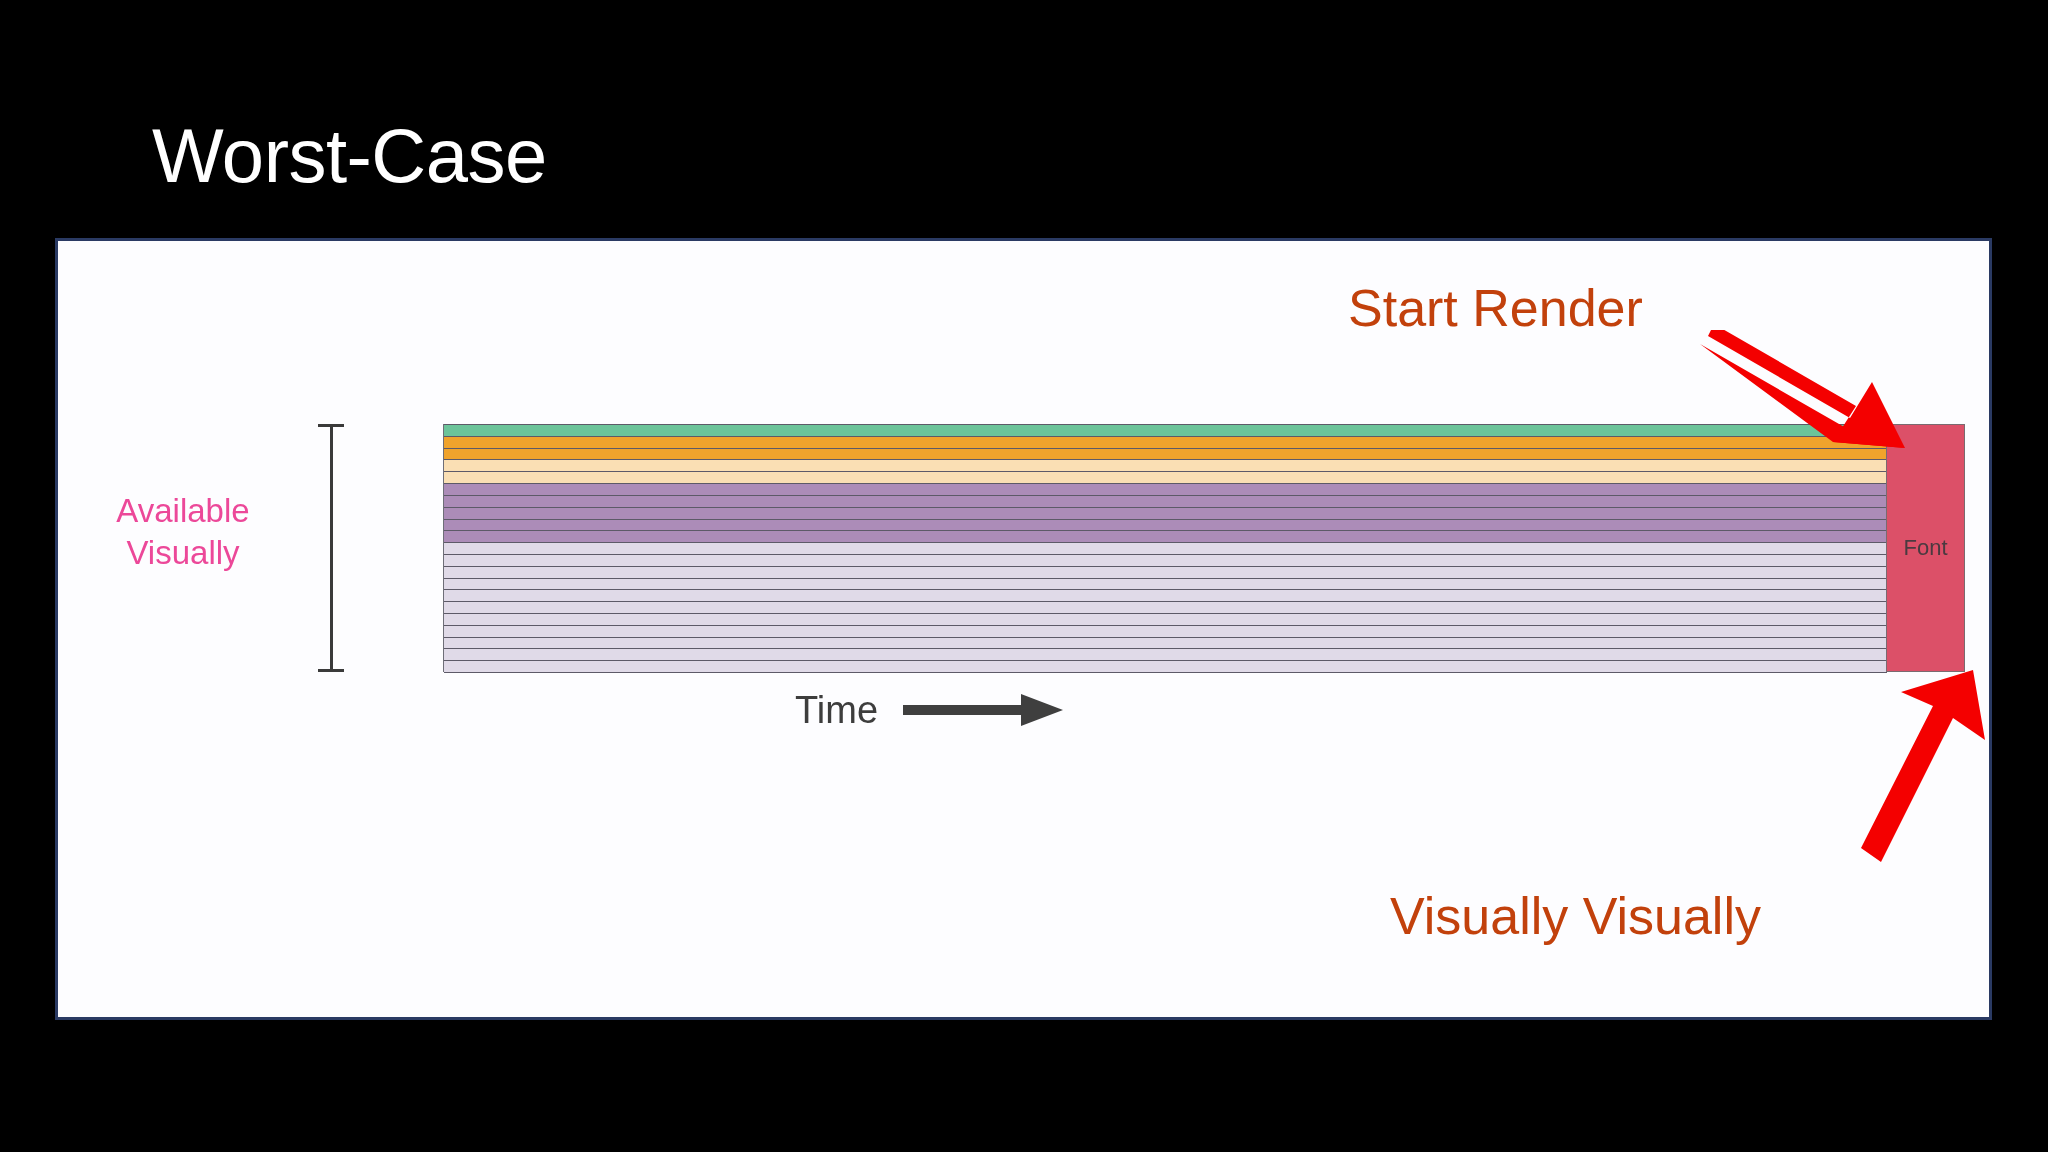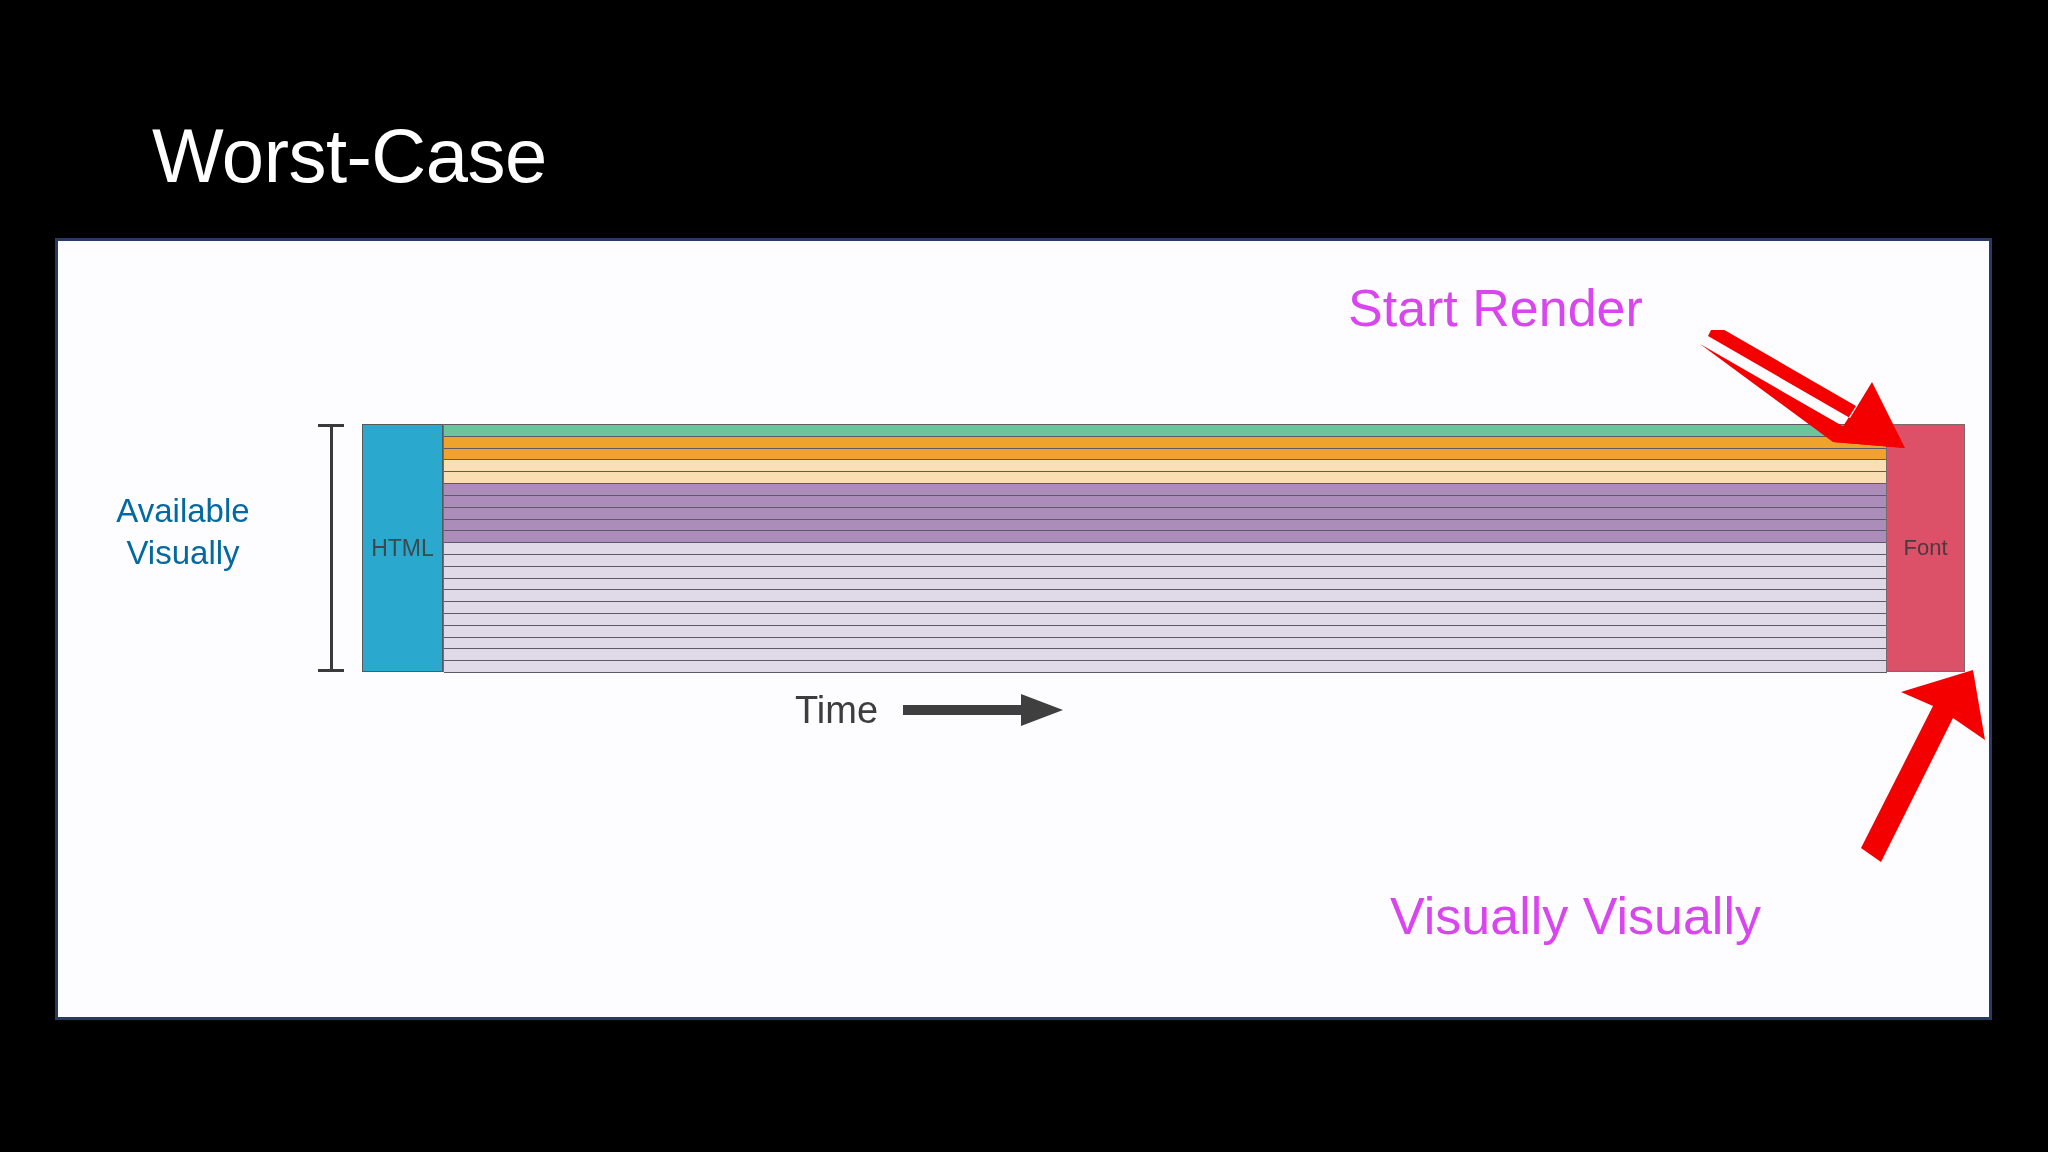--- a/index.html
+++ b/index.html
@@ -67,21 +67,21 @@
   #bandwidth-bracket .cap-bottom { bottom: 0; }
 
   
   #bandwidth-label {
     position: absolute;
     left: 58px;
     top: 490px;
     width: 250px;
     text-align: center;
     font-size: 33px;
-    color: #0369a1;
+    color: #ec4899;
     line-height: 1.28;
   }
   #bandwidth-label .line { display: block; white-space: nowrap; }
 
   
   #waterfall {
     position: absolute;
     left: 362px;
     top: 424px;
     width: 1603px;
@@ -154,21 +154,21 @@
   #time-axis .axis-label {
     font-size: 38px;
     color: #3d3d3d;
     line-height: 1;
   }
 
   
   .annotation-text {
     position: absolute;
     font-size: 52px;
-    color: #d946ef;
+    color: #c2410c;
     line-height: 1;
     white-space: nowrap;
   }
   #start-render-label { left: 1348px; top: 282px; }
   #visually-complete-label { left: 1390px; top: 890px; }
 
   .arrow-svg { position: absolute; }
   #start-render-arrow { left: 1700px; top: 330px; }
   #visually-complete-arrow { left: 1855px; top: 670px; }
 </style>
@@ -188,23 +188,20 @@
   <div class="bracket-cap cap-bottom"></div>
 </div>
 
 <div id="bandwidth-label">
   <span class="line">Available</span>
   <span class="line">Visually</span>
 </div>
 
 <div id="waterfall">
 
-  <div id="html-block" style="background: rgb(43, 168, 206);">
-    <span class="block-label">HTML</span>
-  </div>
 
   <div id="resource-rows">
       <div class="res-row" style="background: rgb(108, 196, 154);"></div>
       <div class="res-row" style="background: rgb(240, 163, 44);"></div>
       <div class="res-row" style="background: rgb(240, 163, 44);"></div>
       <div class="res-row" style="background: rgb(250, 223, 180);"></div>
       <div class="res-row" style="background: rgb(250, 223, 180);"></div>
       <div class="res-row" style="background: rgb(172, 140, 184);"></div>
       <div class="res-row" style="background: rgb(172, 140, 184);"></div>
       <div class="res-row" style="background: rgb(172, 140, 184);"></div>

